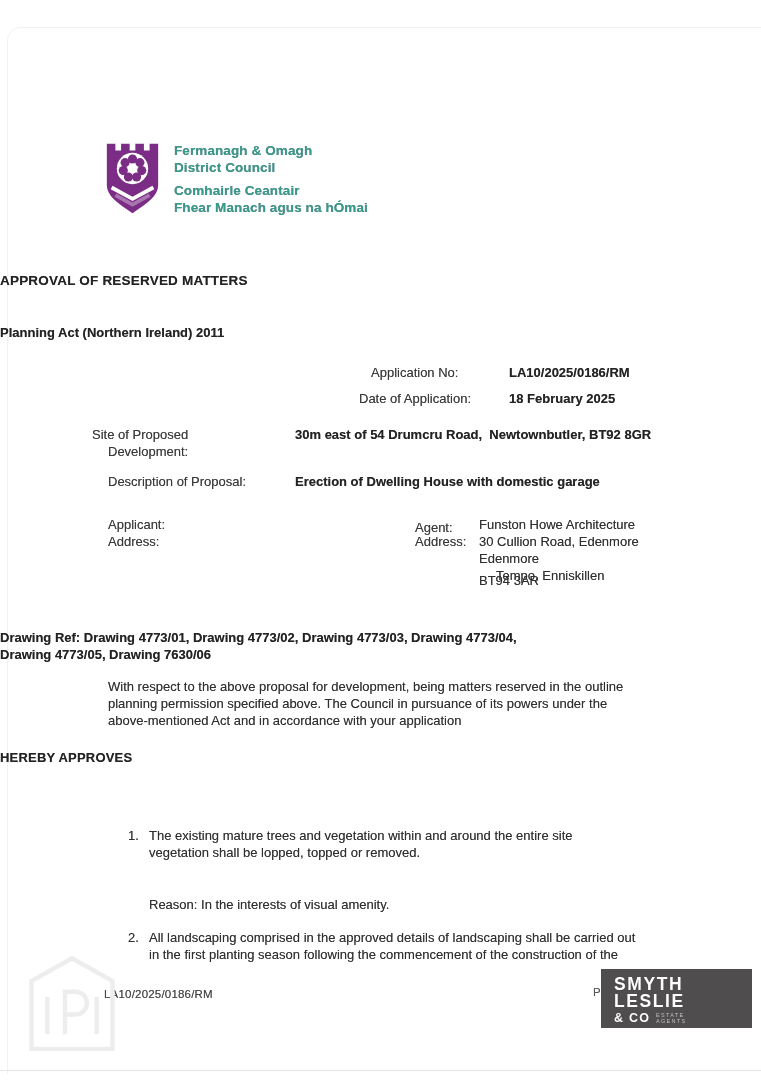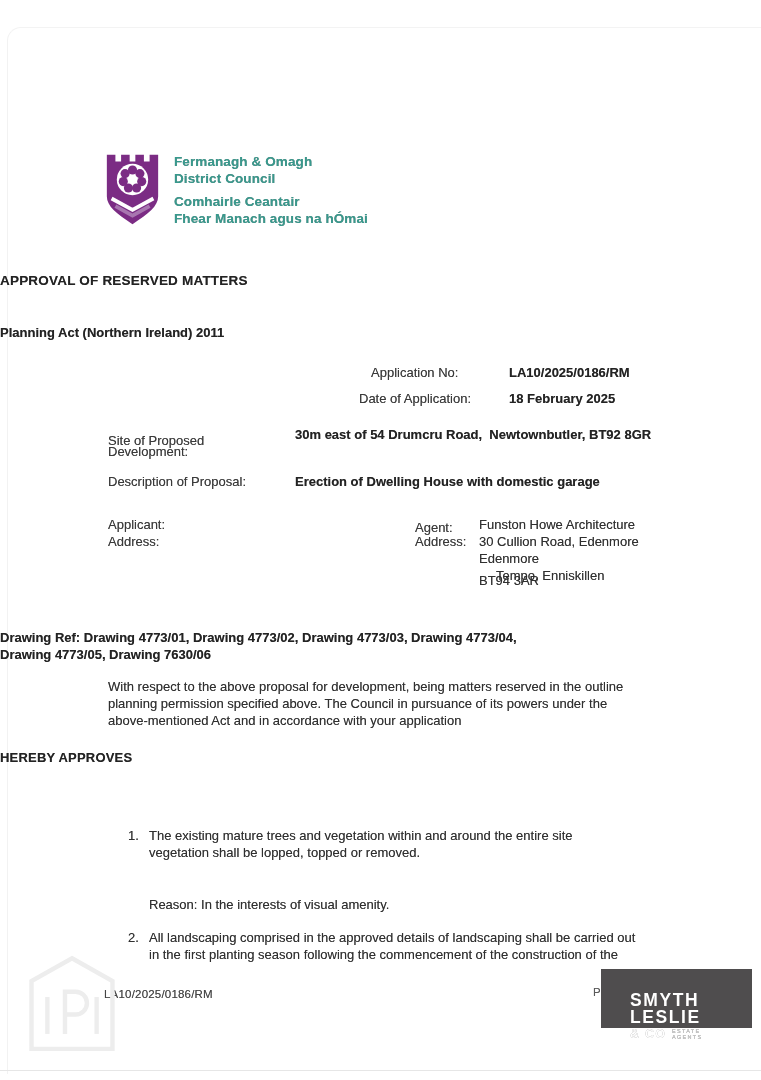--- a/index.html
+++ b/index.html
@@ -15,29 +15,29 @@
     border-top-left-radius:14px;pointer-events:none;
   }
   .page-bottom-line{
     position:absolute;left:0;top:1070px;width:761px;height:1px;background:#e6e6e6;
   }
   .doc{position:absolute;left:0;top:0;width:761px;height:1080px;font-size:13px;line-height:17px;}
   .abs{position:absolute;}
   .b{font-weight:700;color:#232323;}
   .center{left:0;width:761px;text-align:left;}
   
-  .logo-wrap{left:104px;top:151px;display:flex;align-items:flex-start;}
+  .logo-wrap{left:104px;top:140px;display:flex;align-items:flex-start;}
   .logo-text{margin-left:13px;padding-top:2px;color:#38998d;font-size:13.5px;font-weight:600;line-height:17px;letter-spacing:.1px;}
   .logo-gap{height:6px;}
   
   .lbl{color:#3a3a3a;}
   
   .agency{
     left:601px;top:969px;width:151px;height:59px;background:#4f4d4e;z-index:3;
-    color:#ffffff;padding:16px;box-sizing:border-box;
+    color:#ffffff;padding:0;box-sizing:border-box;
   }
   .agency-inner{padding:7px 0 0 13px;}
   .agency-l1,.agency-l2{font-size:17.5px;font-weight:700;letter-spacing:1.6px;line-height:17px;}
   .agency-row{display:flex;align-items:center;margin-top:1px;}
   .agency-l3{font-size:12.5px;font-weight:700;letter-spacing:1.2px;line-height:12px;}
   .agency-sub{margin-left:6px;color:#c9c9c9;font-size:5.5px;letter-spacing:1.3px;line-height:6px;padding-top:1px;}
   .page-partial{left:593px;top:984px;font-size:11.5px;color:#5a5a5a;z-index:2;}
   .footer-ref{left:104px;top:986px;font-size:11.5px;color:#454545;letter-spacing:.2px;}
   .watermark{left:28px;top:954px;z-index:1;}
   .soft{text-shadow:0 0 .35px rgba(40,40,40,.55);}
@@ -76,21 +76,21 @@
   </div>
 
   <div class="abs center b" style="top:272px;font-size:13.5px;letter-spacing:.2px;">APPROVAL OF RESERVED MATTERS</div>
   <div class="abs center b" style="top:324px;">Planning Act (Northern Ireland) 2011</div>
 
   <div class="abs lbl" style="left:371px;top:364px;">Application No:</div>
   <div class="abs b" style="left:509px;top:364px;">LA10/2025/0186/RM</div>
   <div class="abs lbl" style="left:359px;top:390px;">Date of Application:</div>
   <div class="abs b" style="left:509px;top:390px;">18 February 2025</div>
 
-  <div class="abs lbl" style="left:108px;top:426px;margin-top:6px;">Site of Proposed</div>
+  <div class="abs lbl" style="left:92px;top:426px;">Site of Proposed</div>
   <div class="abs lbl" style="left:108px;top:443px;">Development:</div>
   <div class="abs b" style="left:295px;top:426px;white-space:pre;">30m east of 54 Drumcru Road,  Newtownbutler, BT92 8GR</div>
 
   <div class="abs lbl" style="left:108px;top:473px;">Description of Proposal:</div>
   <div class="abs b" style="left:295px;top:473px;">Erection of Dwelling House with domestic garage</div>
 
   <div class="abs lbl" style="left:108px;top:516px;">Applicant:</div>
   <div class="abs lbl" style="left:108px;top:533px;">Address:</div>
   <div class="abs lbl" style="left:415px;top:519px;text-align:right;">Agent:</div>
   <div class="abs lbl" style="left:415px;top:533px;">Address:</div>

